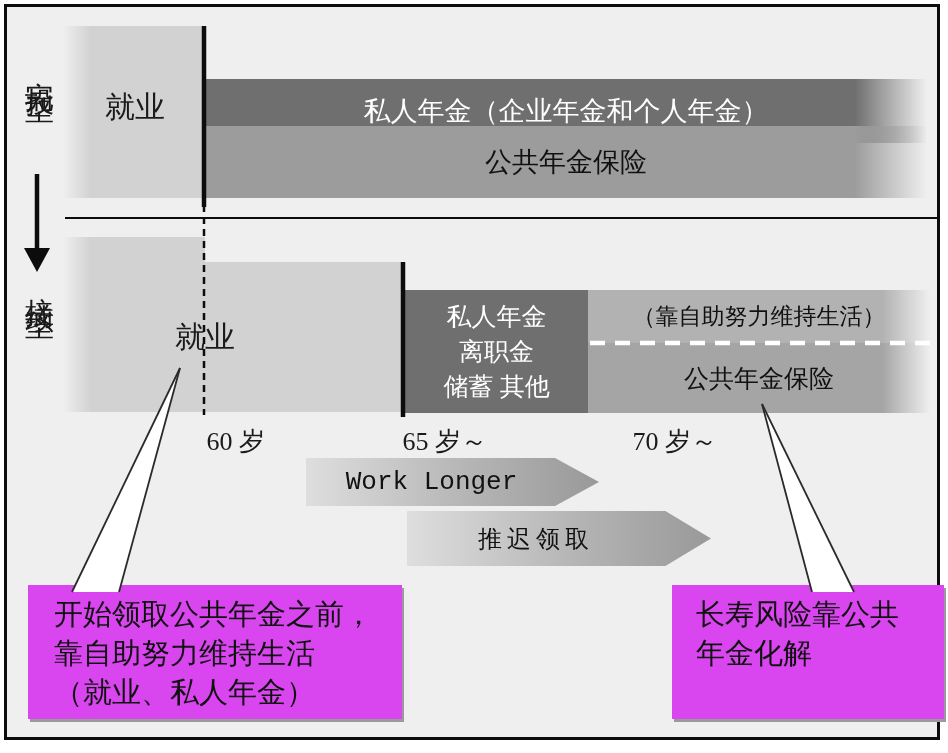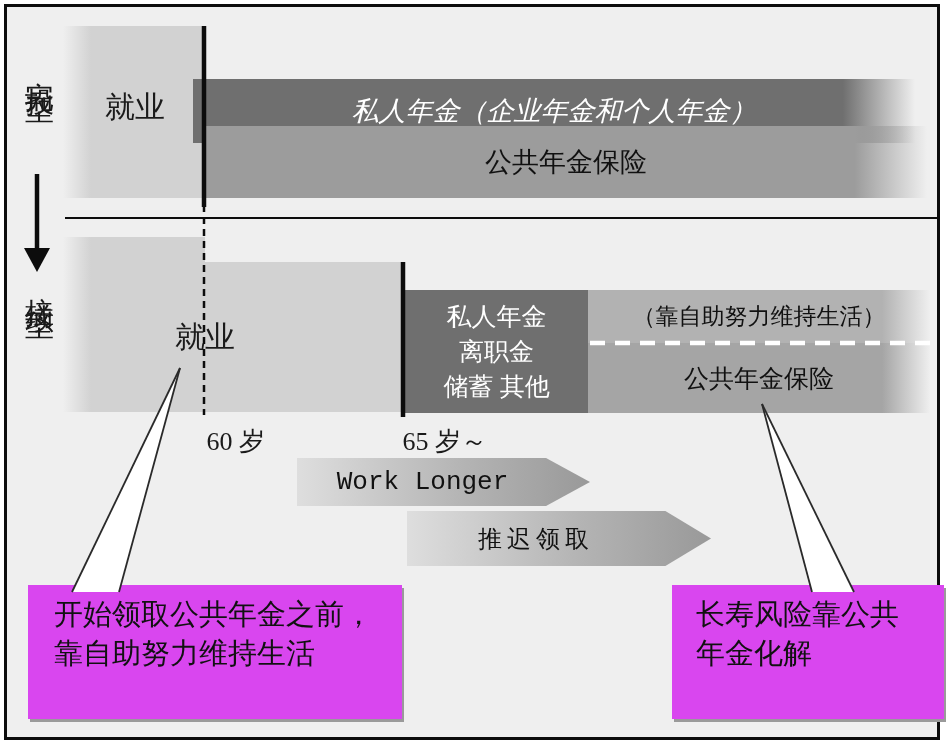--- a/index.html
+++ b/index.html
@@ -109,45 +109,47 @@
 <div class="canvas">
 
   <div class="frame"></div>
 
   <div class="abs vlabel" style="left:20px; top:58px;">完投型</div>
   <div class="abs vlabel" style="left:20px; top:274px;">接续型</div>
 
   <div class="abs emp-box emp-fade" style="left:63px; top:26px; width:142px; height:172px;"></div>
   <div class="abs boxlabel" style="left:75px; top:85px; width:120px; height:44px;">就业</div>
 
-  <div class="abs bar bar-dark" style="left:193px; top:79px; width:722px; height:64px;font-style:italic;">私人年金（企业年金和个人年金）</div>
+  <div class="abs bar bar-dark" style="left:205px; top:79px; width:722px; height:64px;">私人年金（企业年金和个人年金）</div>
   <div class="abs bar bar-mid" style="left:205px; top:126px; width:722px; height:72px;">公共年金保险</div>
 
   <div class="abs emp-box emp-fade" style="left:63px; top:237px; width:142px; height:175px;"></div>
   <div class="abs emp-box" style="left:205px; top:262px; width:198px; height:150px;"></div>
   <div class="abs boxlabel" style="left:135px; top:315px; width:140px; height:44px;">就业</div>
 
   <div class="abs multi-box" style="left:405px; top:290px; width:183px; height:123px;">
     <div class="line">私人年金</div>
     <div class="line">离职金</div>
     <div class="line">储蓄 其他</div>
   </div>
 
   <div class="abs strip strip-top" style="left:588px; top:290px; width:342px; height:53px;">（靠自助努力维持生活）</div>
   <div class="abs strip strip-bottom" style="left:588px; top:343px; width:342px; height:70px;">公共年金保险</div>
 
   <div class="abs age" style="left:145px; top:424px; width:120px;">60 岁</div>
   <div class="abs age" style="left:327px; top:424px; width:160px;">65 岁～</div>
+  <div class="abs age" style="left:557px; top:424px; width:160px;">70 岁～</div>
 
-  <div class="abs arrow arrow-wl" style="left:297px; top:458px; width:293px; height:48px;">Work Longer</div>
+  <div class="abs arrow arrow-wl" style="left:306px; top:458px; width:293px; height:48px;">Work Longer</div>
   <div class="abs arrow arrow-dl" style="left:407px; top:511px; width:304px; height:55px;">推迟领取</div>
 
   <div class="abs callout" style="left:28px; top:585px; width:374px; height:134px; padding:8px 0 0 24px;">
     <div class="line">开始领取公共年金之前，</div>
     <div class="line">靠自助努力维持生活</div>
+    <div class="line">（就业、私人年金）</div>
   </div>
   <div class="abs callout" style="left:672px; top:585px; width:272px; height:134px; padding:8px 0 0 22px;">
     <div class="line">长寿风险靠公共</div>
     <div class="line">年金化解</div>
   </div>
 
   <svg class="overlay" viewBox="0 0 948 753" xmlns="http://www.w3.org/2000/svg">
 
     <line x1="65" y1="218" x2="938" y2="218" stroke="#0c0c0c" stroke-width="2"></line>
 

